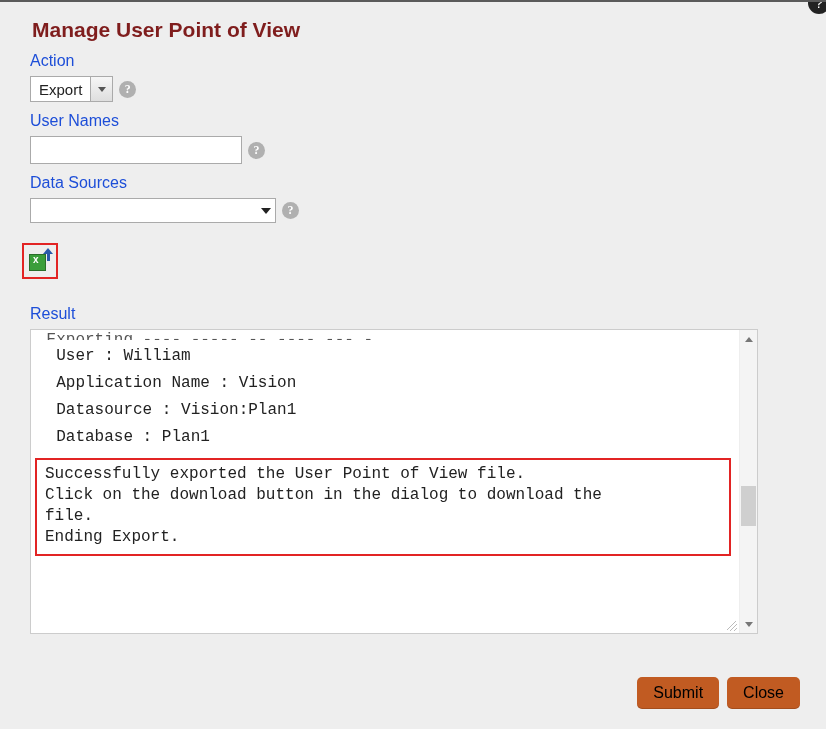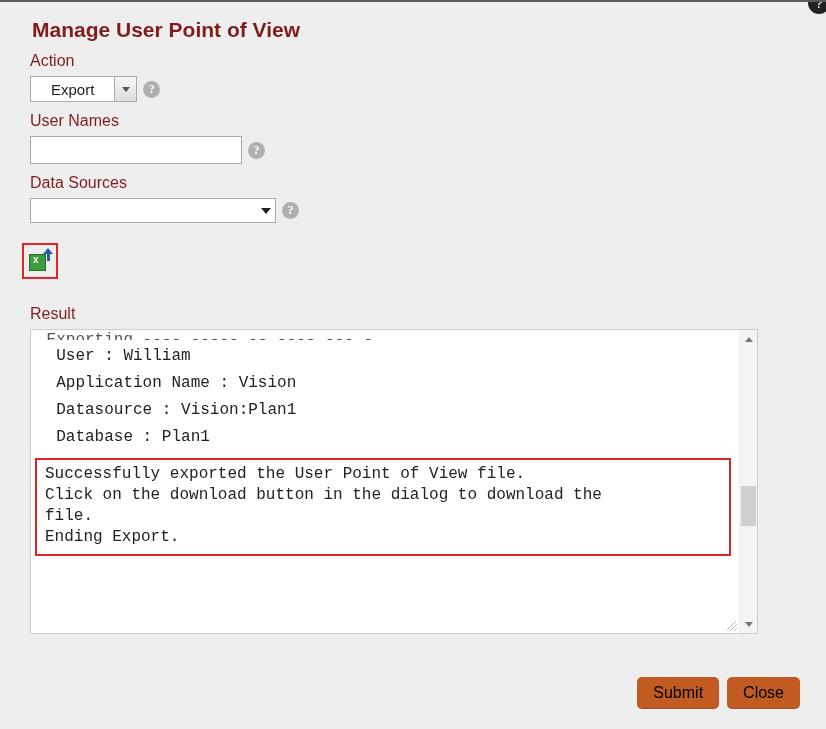--- a/index.html
+++ b/index.html
@@ -23,38 +23,38 @@
     font-size: 21px;
     font-weight: bold;
     color: #7f1d1d;
     margin: 6px 0 10px 12px;
   }
   .form-body {
     padding-left: 10px;
   }
   .field-label {
     font-size: 16px;
-    color: #7f1d1d;
+    color: #1d4ed8;
     margin: 6px 0 6px 0;
   }
   .field-row {
     display: flex;
     align-items: center;
     gap: 6px;
     margin-bottom: 10px;
   }
   .select-action {
     height: 26px;
     display: inline-flex;
     align-items: stretch;
     border: 1px solid #aaa;
   }
   .select-action .value {
     background: #fff;
-    padding: 3px 20px;
+    padding: 3px 8px;
     font-size: 15px;
     color: #222;
     display: flex;
     align-items: center;
     min-width: 48px;
   }
   .select-action .chevron-btn {
     width: 22px;
     border-left: 1px solid #aaa;
     background: linear-gradient(#f6f6f6, #dedede);

